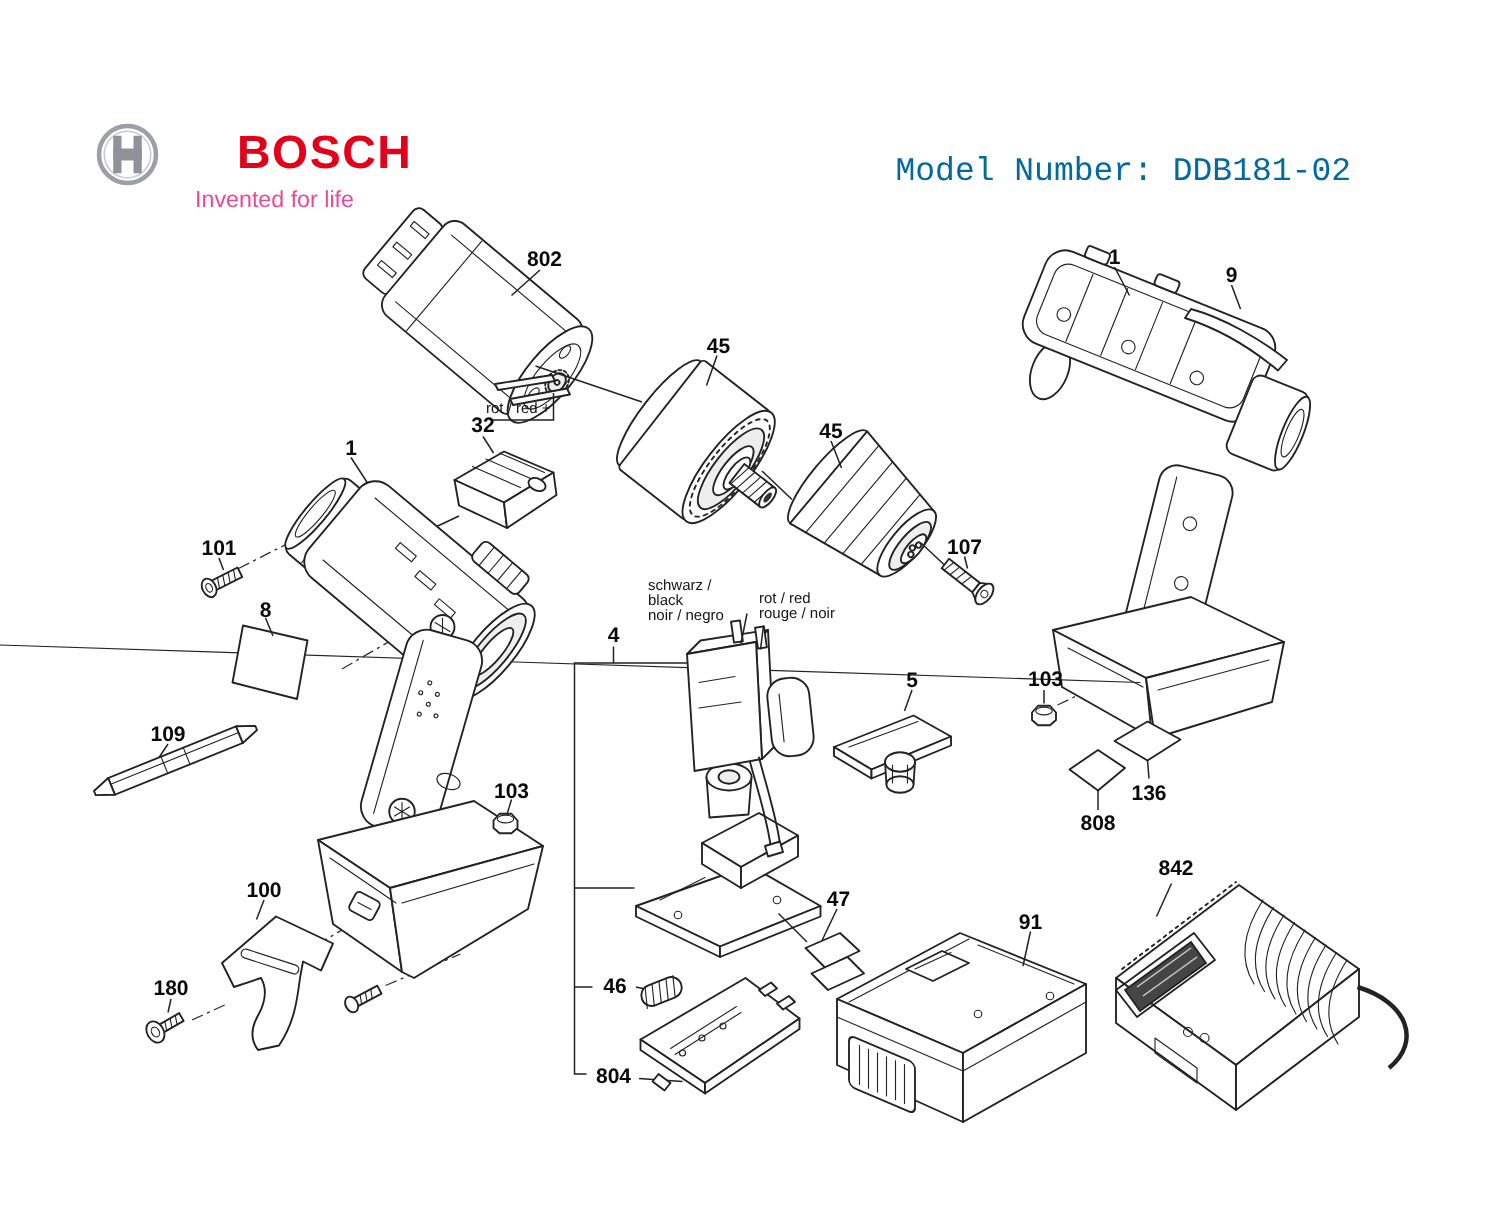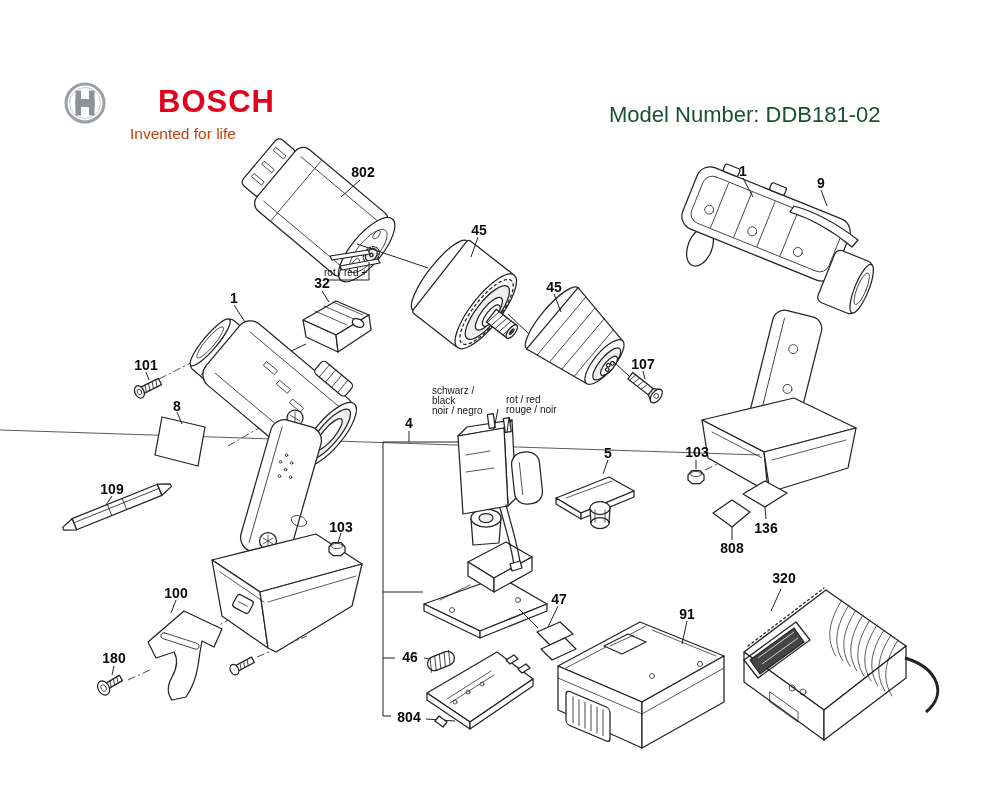--- a/index.html
+++ b/index.html
@@ -2,23 +2,23 @@
 <html><head>
 <meta charset="utf-8">
 <style>
   html,body{margin:0;padding:0;background:#fff;}
   #stage{position:relative;width:1000px;height:811px;background:#fff;overflow:hidden;
          font-family:"Liberation Sans",sans-serif;}
   
   #logo{position:absolute;left:64px;top:82px;width:42px;height:42px;}
   #brand{position:absolute;left:129px;top:84px;font-weight:bold;font-size:31px;
          letter-spacing:1px;color:#e2001a;margin-left:29px;}
-  #tagline{position:absolute;left:130px;top:125px;font-size:15.5px;color:#c2410c;}
-  #model{position:absolute;left:597px;top:102px;font-family:Liberation Sans, sans-serif;
-         font-size:22px;color:#14532d;white-space:nowrap;margin-left:12px;}
+  #tagline{position:absolute;left:130px;top:125px;font-size:15.5px;color:#ec4899;}
+  #model{position:absolute;left:597px;top:102px;font-family:Liberation Mono, monospace;
+         font-size:22px;color:#0369a1;white-space:nowrap;}
   
   .plabel{position:absolute;transform:translate(-50%,-50%);font-weight:bold;
           font-size:14px;color:#0a0a0a;white-space:nowrap;}
   .wlabel{position:absolute;font-size:10px;color:#141414;line-height:10px;
           white-space:pre-line;}
   #svgwrap{position:absolute;left:0;top:0;width:1000px;height:811px;}
   
   .s{stroke:#232323;stroke-width:1.25;stroke-linejoin:round;stroke-linecap:round;}
   .t{stroke-width:.75;}
   .fw{fill:#ffffff;}
@@ -467,21 +467,21 @@
   <div class="plabel" style="left:409px;top:423px">4</div>
   <div class="plabel" style="left:608px;top:453px">5</div>
   <div class="plabel" style="left:341px;top:527px">103</div>
   <div class="plabel" style="left:112px;top:489px">109</div>
   <div class="plabel" style="left:176px;top:593px">100</div>
   <div class="plabel" style="left:114px;top:658px">180</div>
   <div class="plabel" style="left:410px;top:657px">46</div>
   <div class="plabel" style="left:409px;top:717px">804</div>
   <div class="plabel" style="left:559px;top:599px">47</div>
   <div class="plabel" style="left:687px;top:614px">91</div>
-  <div class="plabel" style="left:784px;top:578px">320</div>
+  <div class="plabel" style="left:784px;top:578px">842</div>
   <div class="plabel" style="left:732px;top:548px">808</div>
   <div class="plabel" style="left:766px;top:528px">136</div>
 
   <div class="wlabel" style="left:324px;top:268px">rot / red +</div>
   <div class="wlabel" style="left:432px;top:386px;width:66px;text-align:left">schwarz / black
 noir / negro</div>
   <div class="wlabel" style="left:506px;top:395px">rot / red
 rouge / noir</div>
 
 </div>

